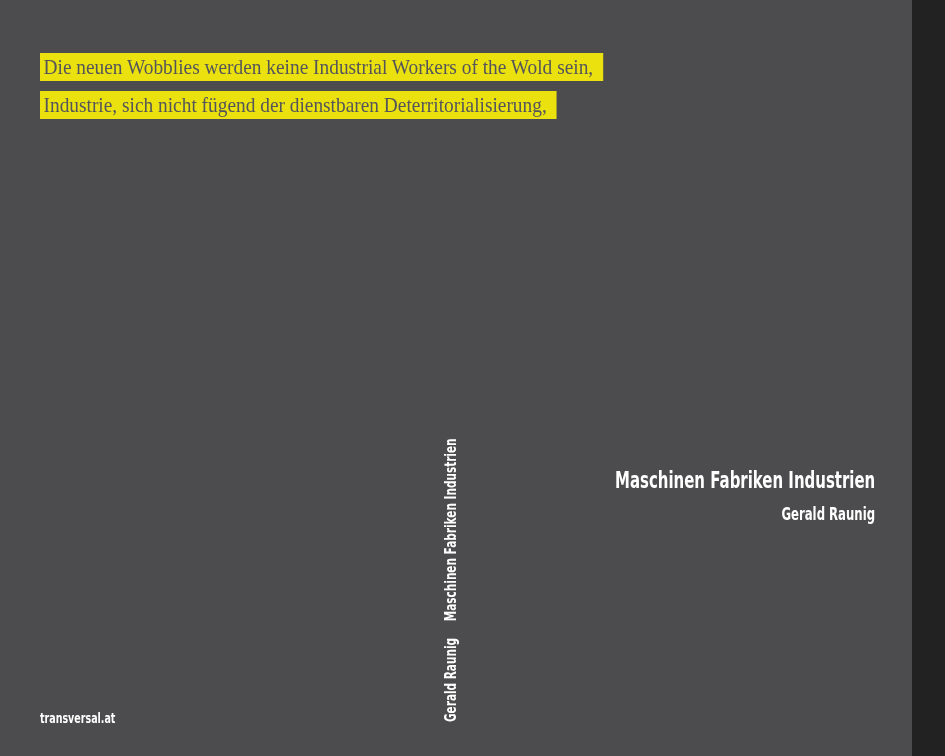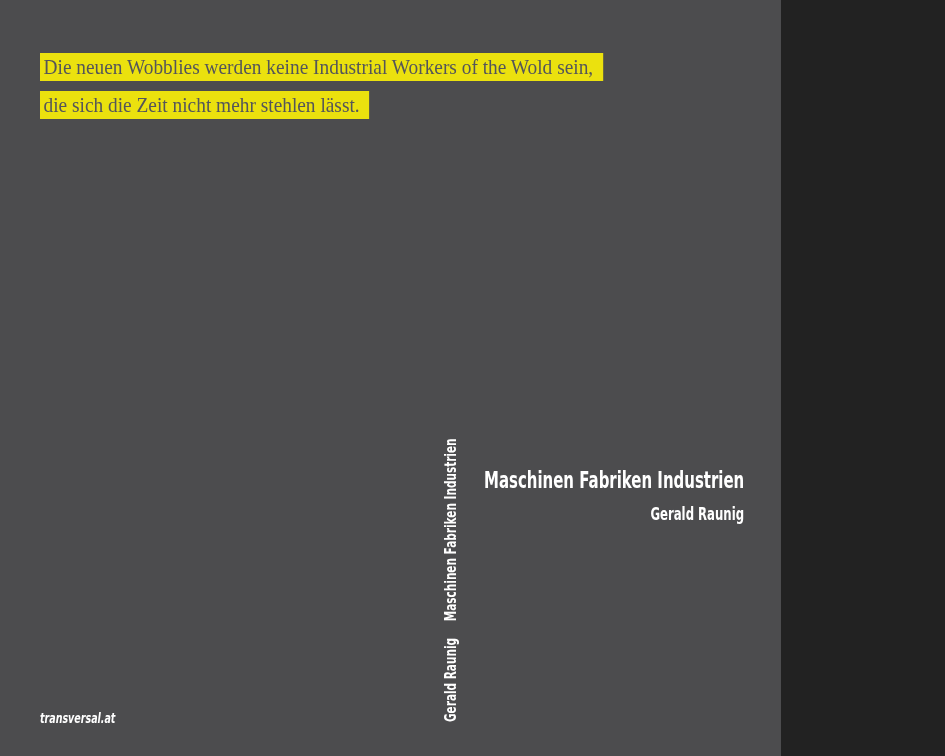--- a/index.html
+++ b/index.html
@@ -2,21 +2,21 @@
 <html><head>
 <meta charset="utf-8">
 <style>
   html, body {
     margin: 0;
     padding: 0;
     background: #222;
   }
   .page {
     position: relative;
-    width: 781px;
+    width: 912px;
     height: 756px;
     overflow: hidden;
     background: #4c4c4e;
     font-family: "DejaVu Sans", "Liberation Sans", sans-serif;
   }
 
   
   .quote-block {
     position: absolute;
     left: 40px;
@@ -90,21 +90,20 @@
   }
   .spine .spine-title {
     margin-left: 24px;
   }
 
   
   .publisher {
     position: absolute;
     left: 40px;
     top: 708px;
-    font-style: italic;
   }
   .publisher .pub-label {
     display: inline-block;
     color: #ffffff;
     font-size: 14px;
     font-weight: bold;
     line-height: 14px;
     white-space: nowrap;
     transform: scaleX(0.68);
     transform-origin: 0 50%;
@@ -113,21 +112,21 @@
 </head>
 <body>
 
 <div class="page">
 
   <div class="quote-block">
     <div class="quote-row">
       <span class="quote-line">Die neuen Wobblies werden keine Industrial Workers of the Wold sein,</span>
     </div>
     <div class="quote-row">
-      <span class="quote-line">die sich die Zeit nicht mehr stehlen lässt.</span>
+      <span class="quote-line">Industrie, sich nicht fügend der dienstbaren Deterritorialisierung,</span>
     </div>
   </div>
 
   <div class="cover-title">
     <span class="title">Maschinen Fabriken Industrien</span>
   </div>
   <div class="cover-author-wrap">
     <span class="author">Gerald Raunig</span>
   </div>
 

